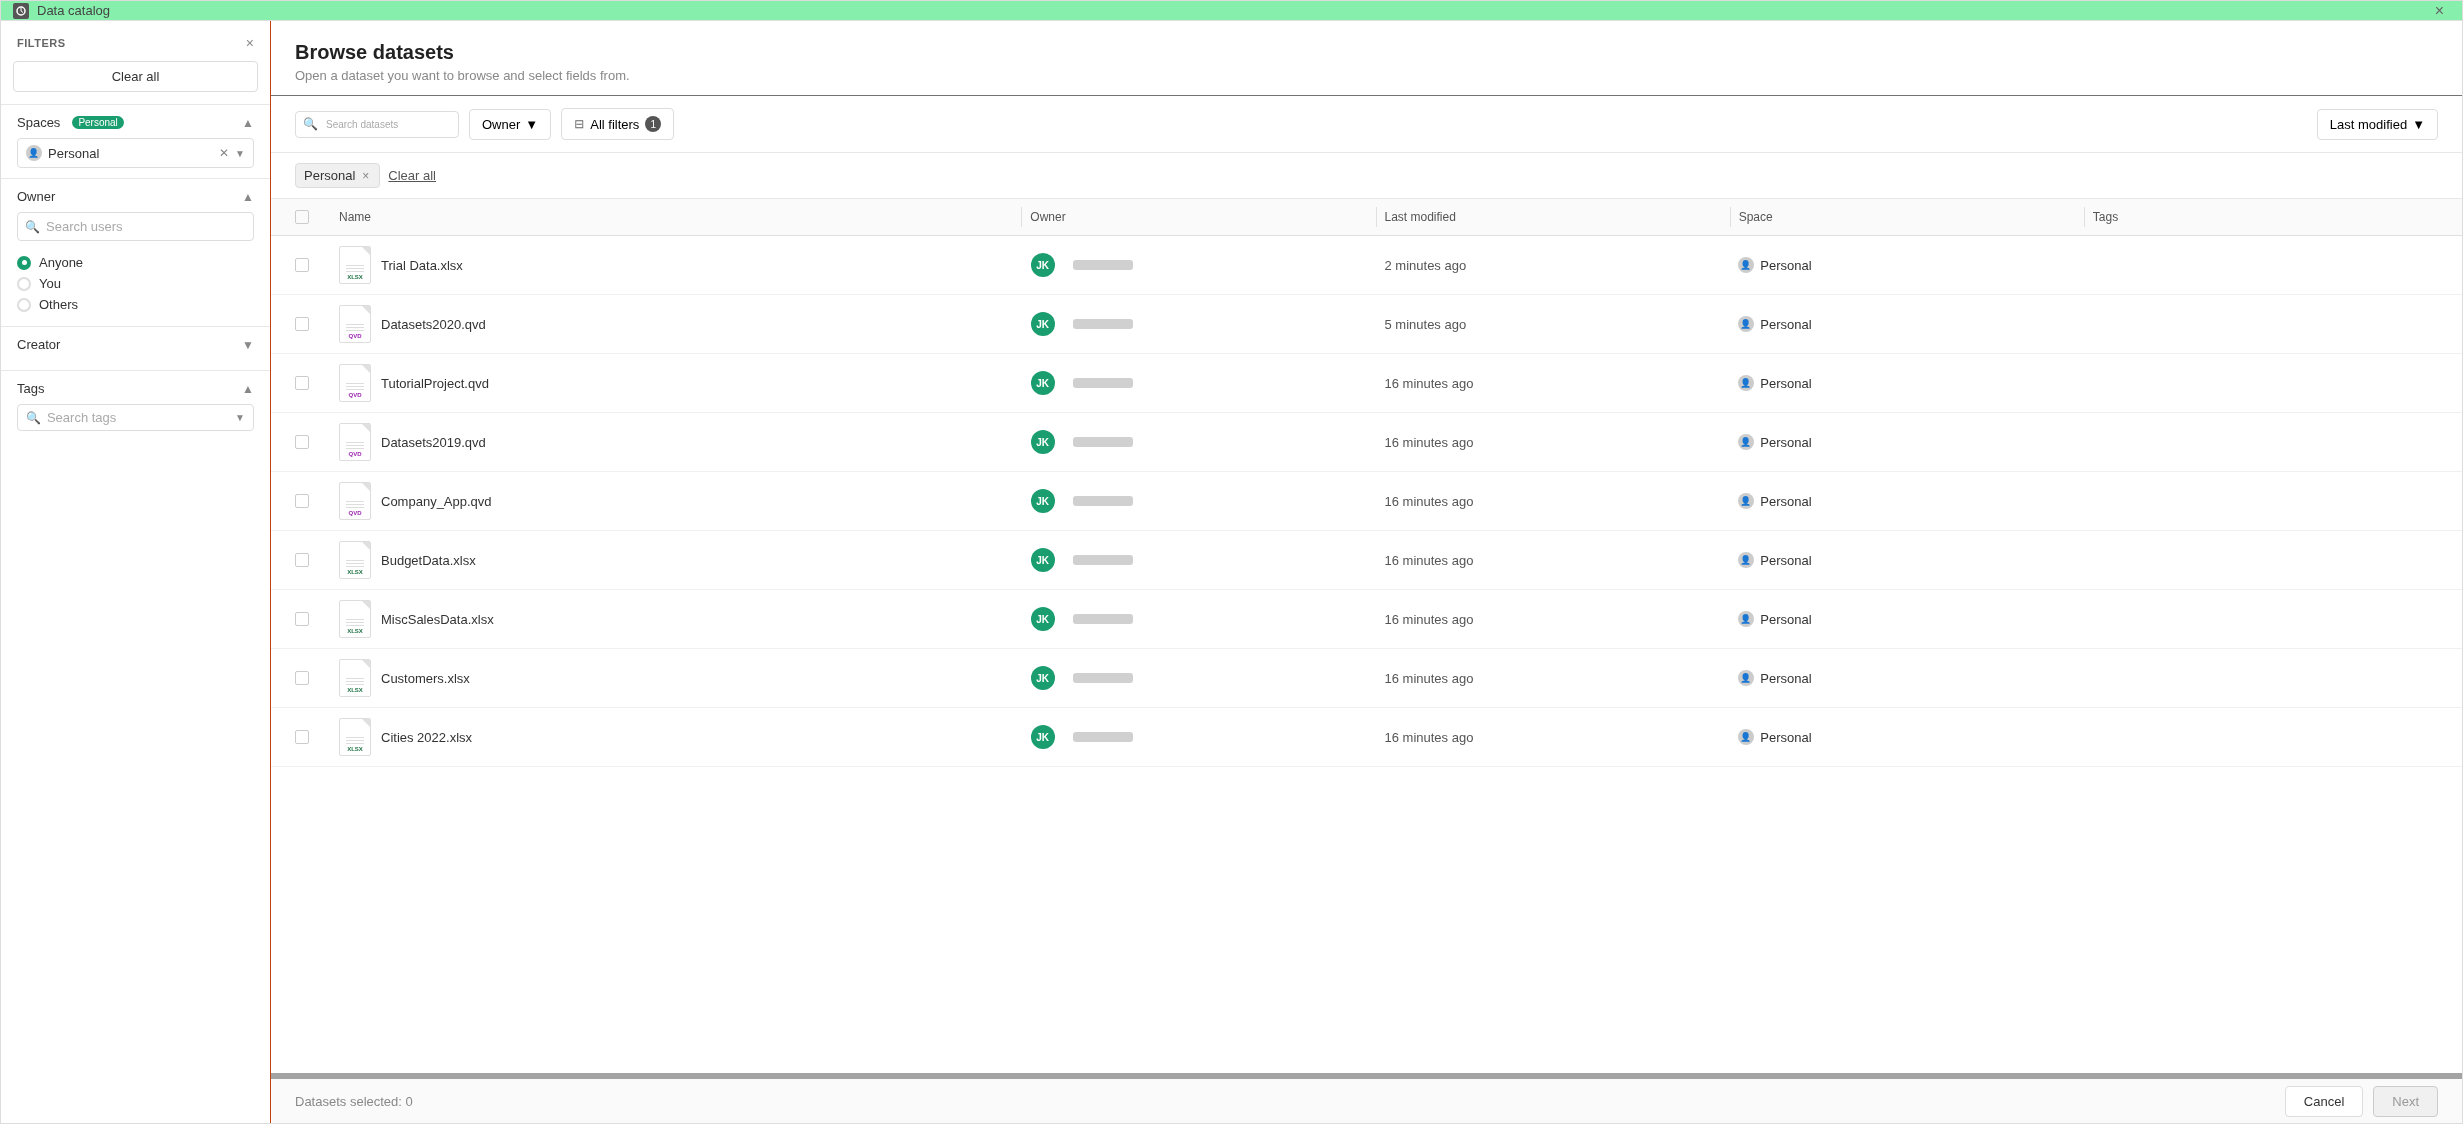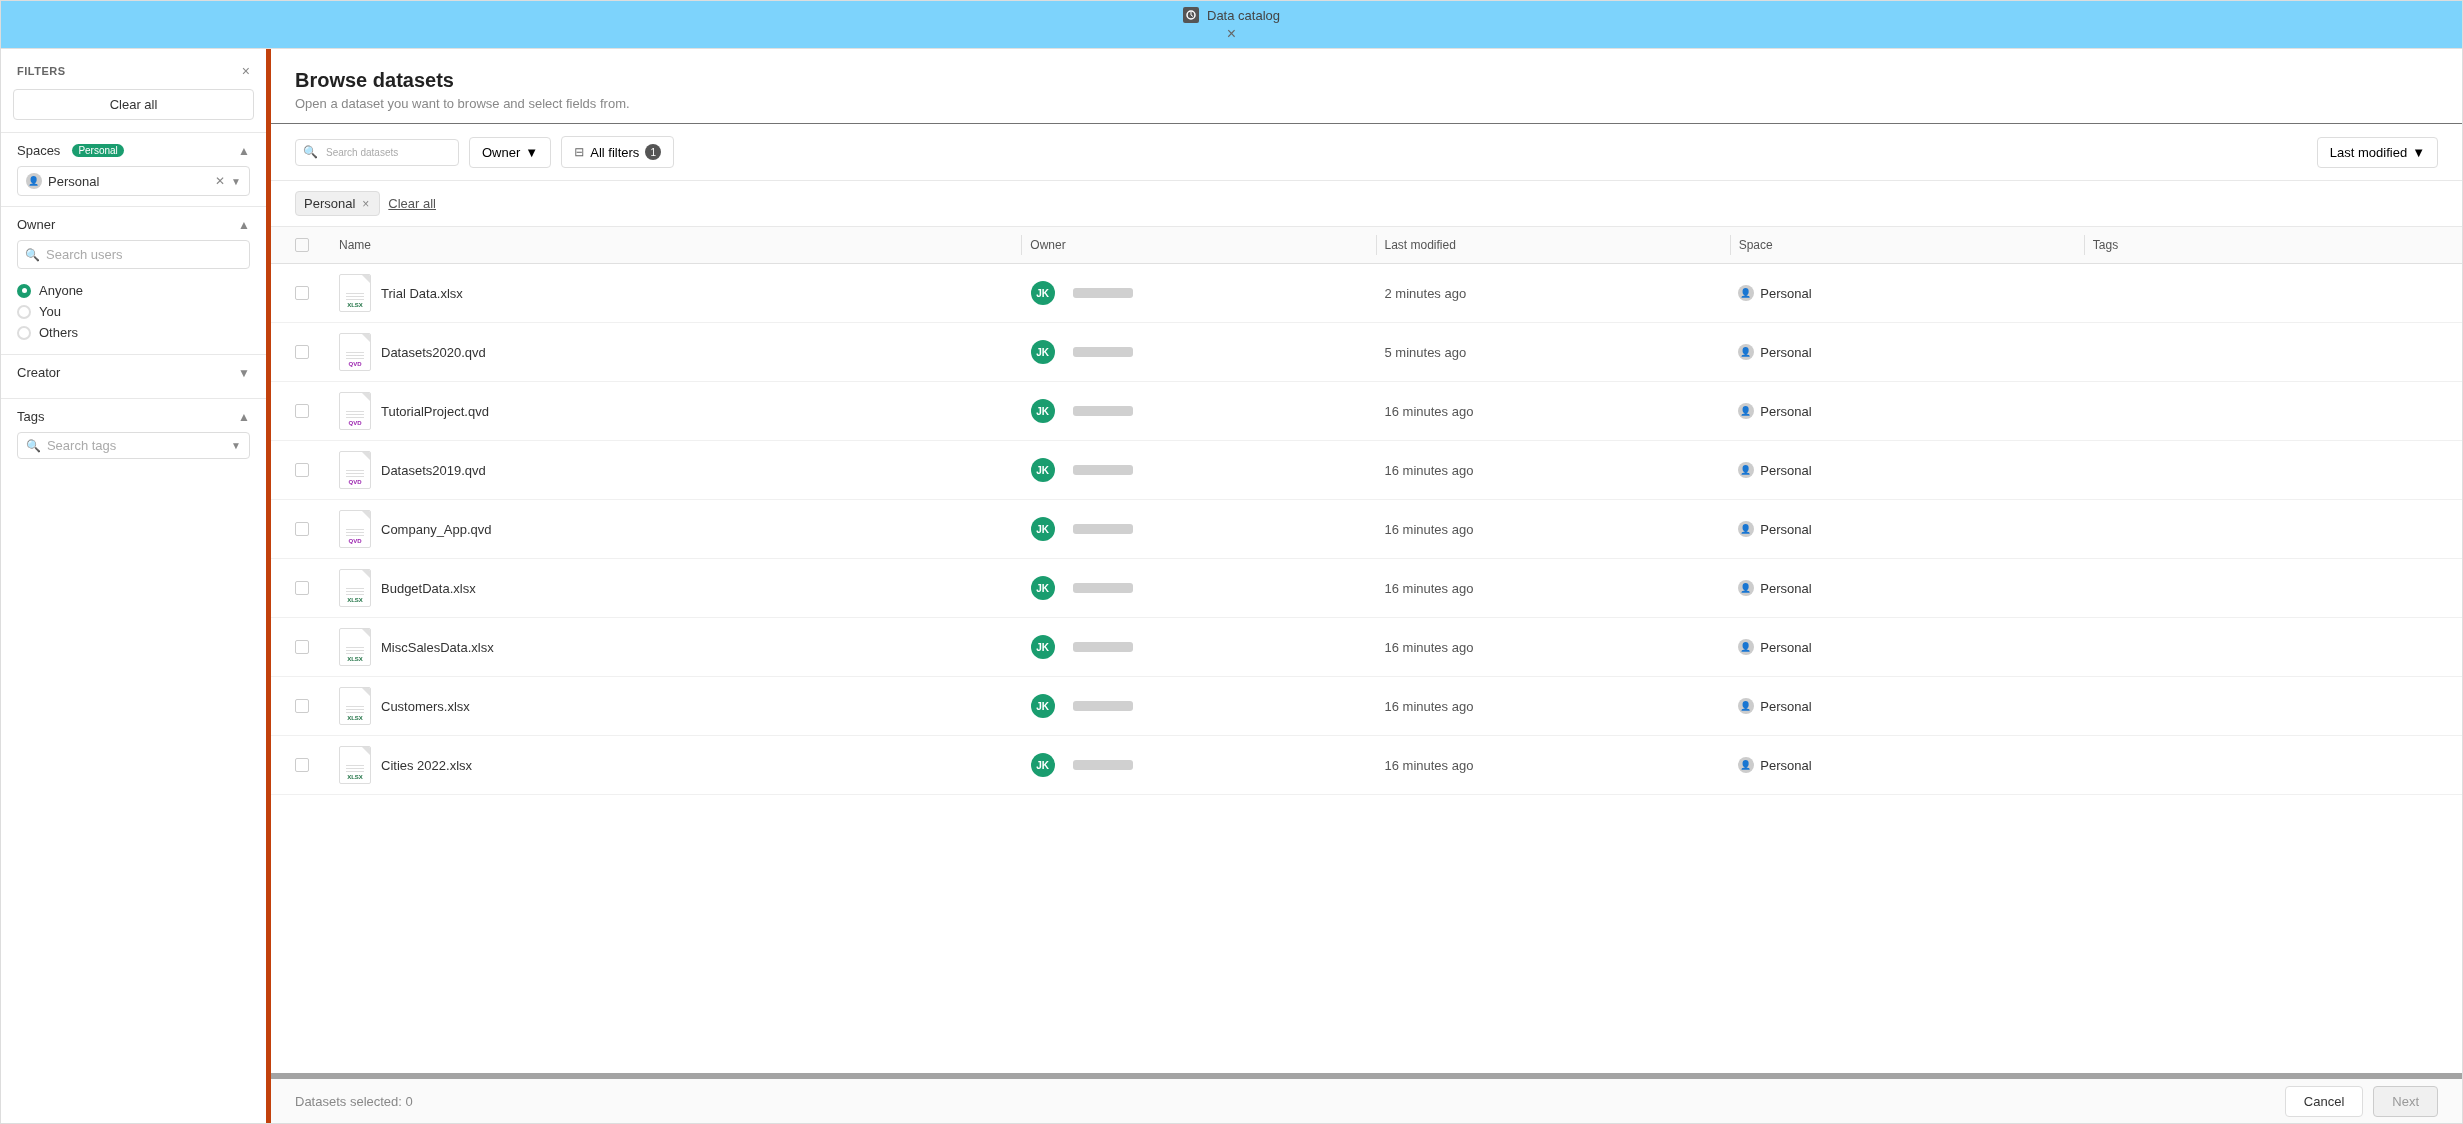--- a/index.html
+++ b/index.html
@@ -1,28 +1,28 @@
 <!DOCTYPE html>
 <html><head>
   <meta charset="utf-8">
   <style>
     * { box-sizing: border-box; margin: 0; padding: 0; }
     body { font-family: -apple-system, BlinkMacSystemFont, 'Segoe UI', sans-serif; background: #f5f5f5; font-size: 13px; color: #333; }
 
     .app-container { display: flex; flex-direction: column; width: 100vw; height: 100vh; background: #fff; border: 1px solid #ddd; }
 
-    .title-bar { display: flex; align-items: center; justify-content: space-between; padding: 6px 12px; background: #7dd3fc; border-bottom: 1px solid #e0e0e0; height: 48px; flex-direction: column; }
+    .title-bar { display: flex; align-items: center; justify-content: space-between; padding: 6px 12px; background: #86efac; border-bottom: 1px solid #e0e0e0; height: 20px; }
     .title-bar-left { display: flex; align-items: center; gap: 8px; font-size: 13px; color: #444; }
     .title-bar-icon { width: 16px; height: 16px; background: #555; border-radius: 2px; display: flex; align-items: center; justify-content: center; }
     .close-btn { background: none; border: none; cursor: pointer; font-size: 16px; color: #666; padding: 2px 6px; }
 
     .main-layout { display: flex; flex: 1; overflow: hidden; }
 
     
-    .sidebar { width: 270px; min-width: 270px; border-right: 5px solid #c2410c; background: #fff; display: flex; flex-direction: column; overflow-y: auto; }
+    .sidebar { width: 270px; min-width: 270px; border-right: 1px solid #c2410c; background: #fff; display: flex; flex-direction: column; overflow-y: auto; }
     .sidebar-header { display: flex; align-items: center; justify-content: space-between; padding: 14px 16px 10px; }
     .sidebar-title { font-size: 11px; font-weight: 600; color: #666; text-transform: uppercase; letter-spacing: 0.5px; }
     .sidebar-close-btn { background: none; border: none; cursor: pointer; font-size: 14px; color: #888; }
 
     .clear-all-btn { margin: 0 12px 12px; padding: 7px 0; border: 1px solid #ddd; background: #fff; border-radius: 4px; cursor: pointer; font-size: 13px; color: #333; width: calc(100% - 24px); }
 
     .filter-section { border-top: 1px solid #e8e8e8; padding: 10px 16px; }
     .filter-section-header { display: flex; align-items: center; justify-content: space-between; cursor: pointer; margin-bottom: 8px; text-align: center; }
     .filter-section-title { font-size: 13px; font-weight: 500; color: #333; }
     .filter-section-badge { background: #1a9d6f; color: #fff; font-size: 10px; padding: 1px 6px; border-radius: 10px; margin-left: 6px; }

